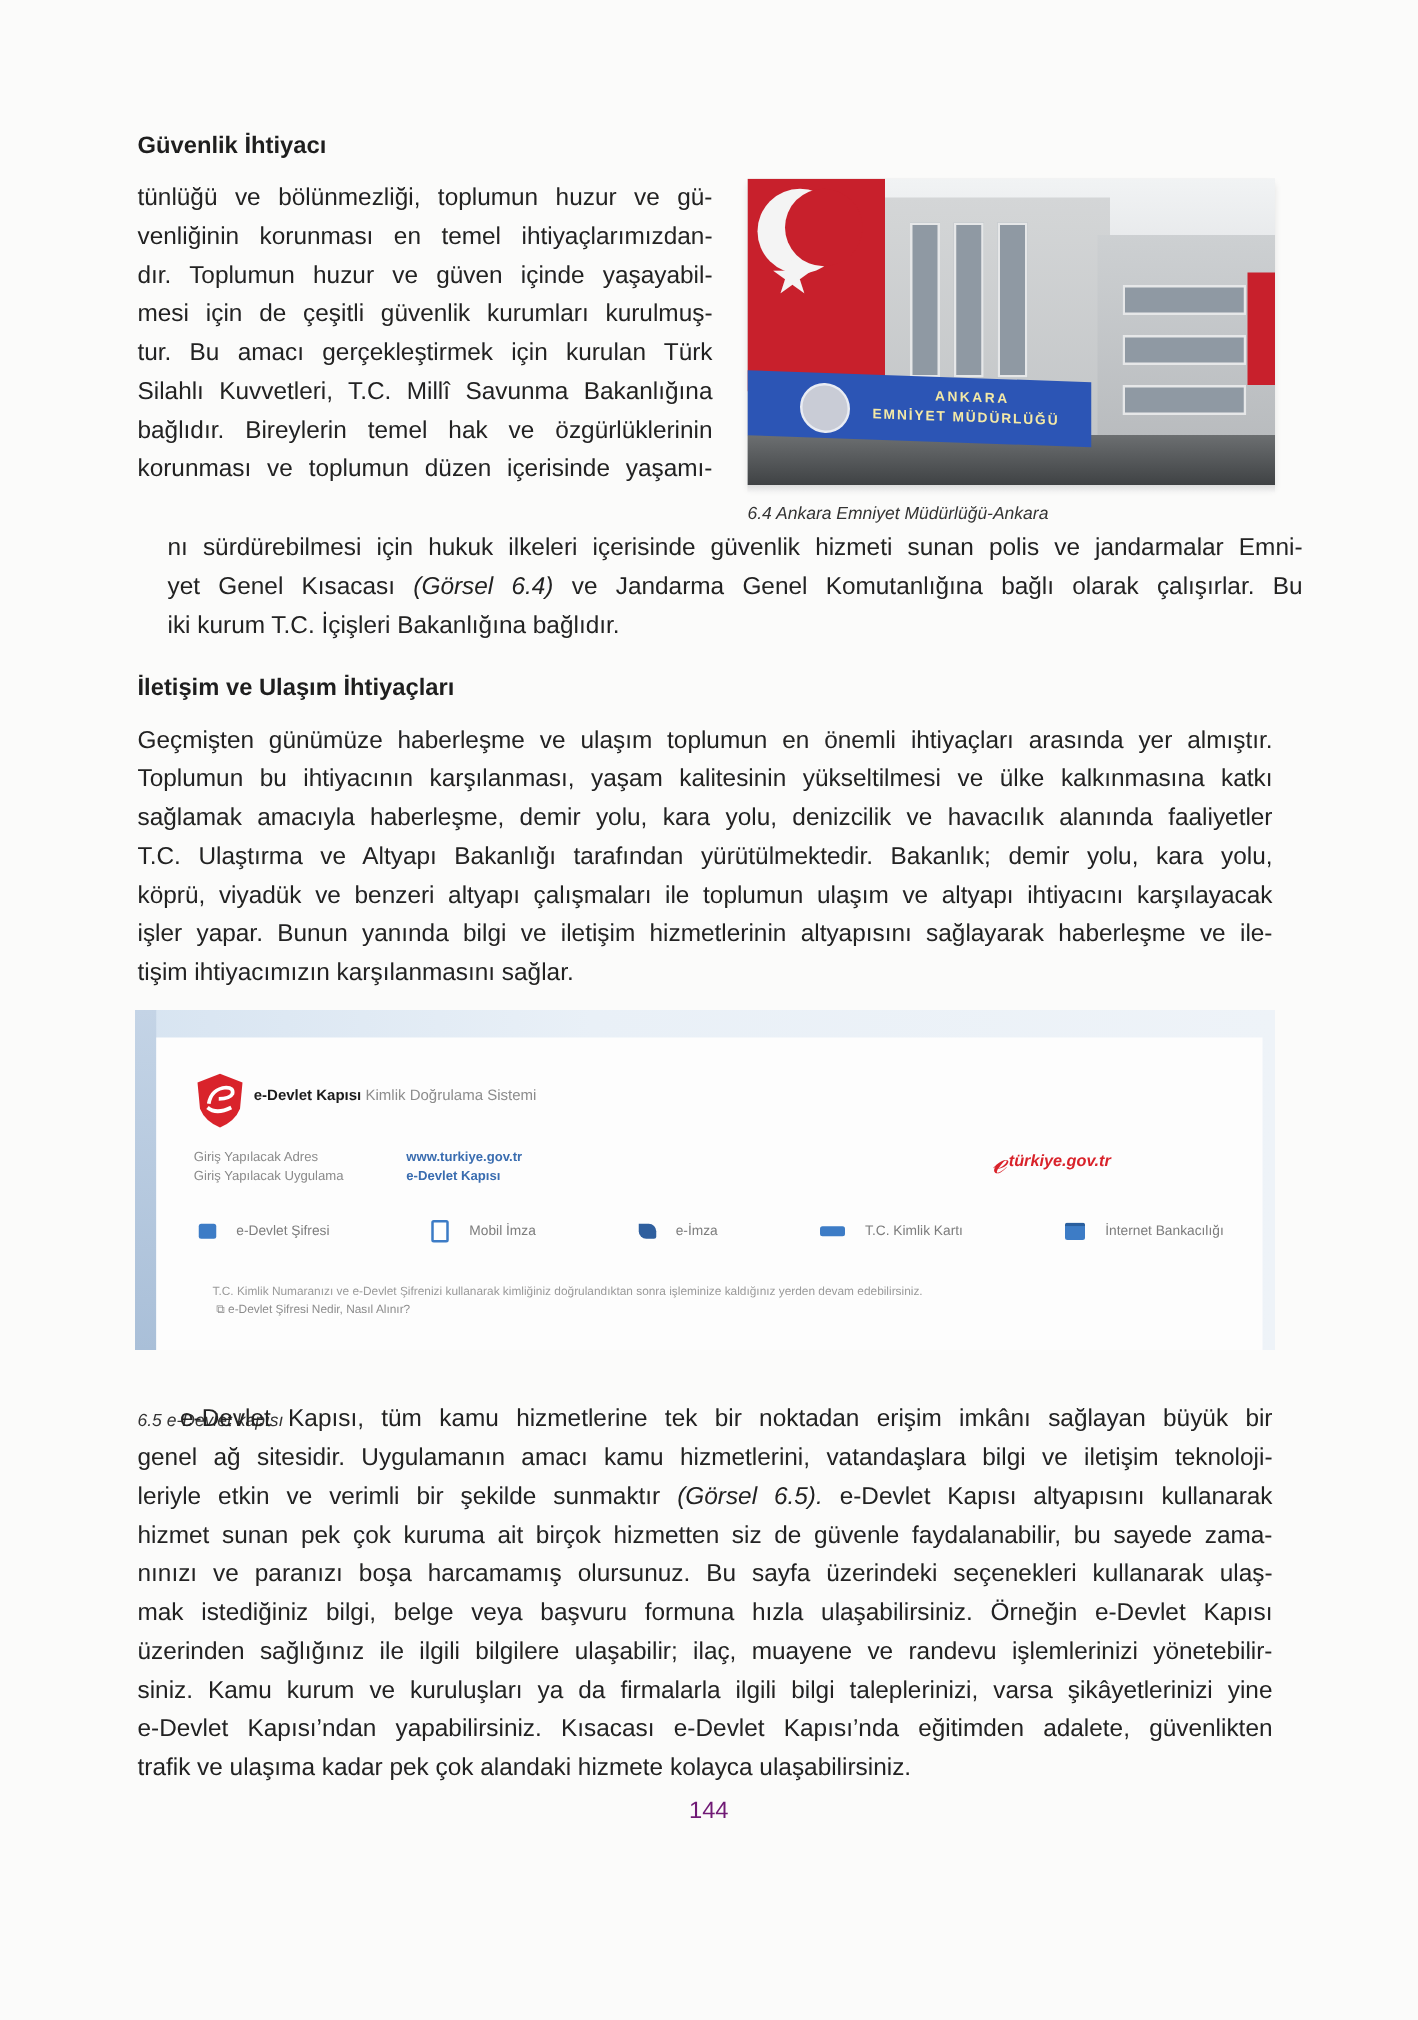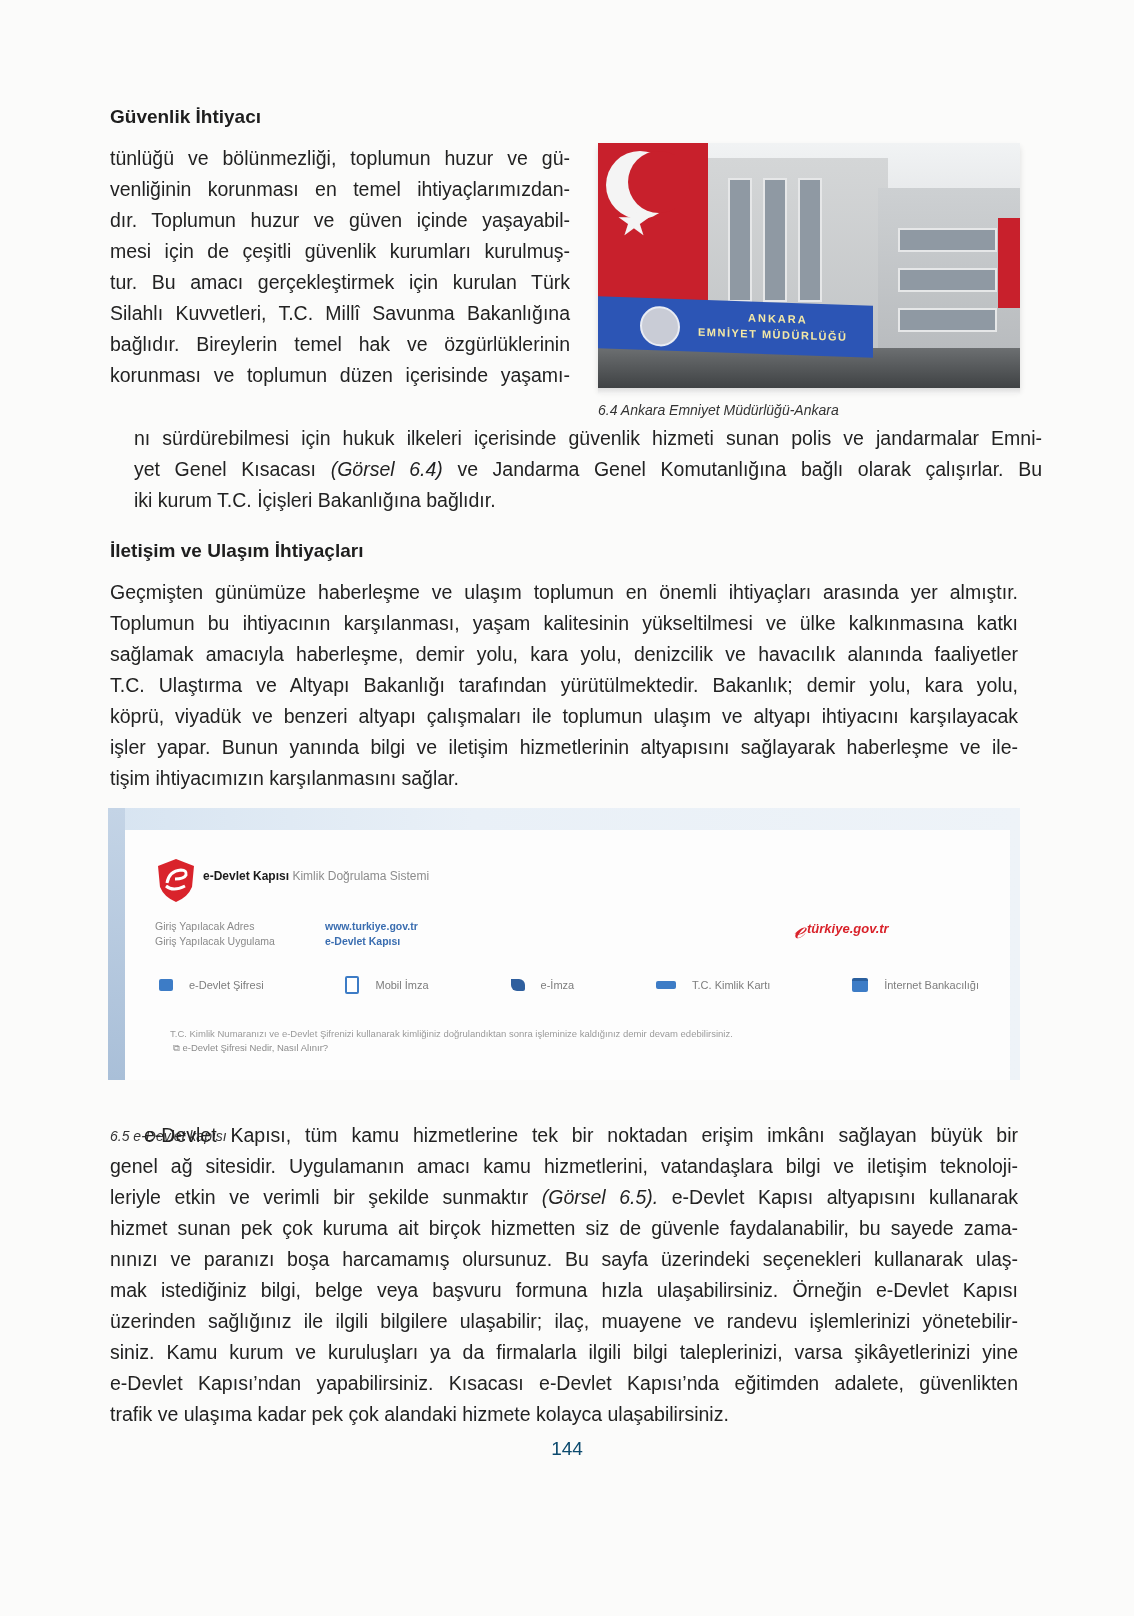--- a/index.html
+++ b/index.html
@@ -61,21 +61,21 @@
   .ed-lbl { position:absolute; font-size:10.5px; color:#8a8a8a; }
   .ed-val { position:absolute; font-size:10.5px; color:#3a6db0; font-weight:bold; }
   .ed-turkiye { position:absolute; left:668px; top:80px; font-size:13px; font-weight:bold; color:#d9222a; font-style:italic; }
   .ed-turkiye .e { font-size:26px; font-weight:normal; vertical-align:-5px; margin-right:2px; }
   .ed-methods { position:absolute; left:34px; top:146px; width:820px; display:flex; justify-content:space-between; }
   .ed-method { display:flex; align-items:center; gap:16px; font-size:11px; color:#7d7d7d; }
   .ed-method .ic { width:14px; height:12px; background:#3d7cc6; border-radius:2px; display:inline-block; }
   .ed-note { position:absolute; left:45px; top:198px; font-size:9.5px; color:#9a9a9a; white-space:nowrap; }
   .ed-link { position:absolute; left:48px; top:212px; font-size:9.5px; color:#8c8c8c; }
 
-  .page-num { left: 540px; top: 1438px; width: 54px; text-align:center; font-size:19px; color:#0c4a6e; }
+  .page-num { left: 540px; top: 1438px; width: 54px; text-align:center; font-size:19px; color:#701a75; }
 </style>
 </head>
 <body>
 
 <div class="abs h" style="left:110px; top:106px;">Güvenlik İhtiyacı</div>
 
 <div class="abs para" style="left:110px; top:143px; width:460px;">
   <span class="line">tünlüğü ve bölünmezliği, toplumun huzur ve gü-</span>
   <span class="line">venliğinin korunması en temel ihtiyaçlarımızdan-</span>
   <span class="line">dır. Toplumun huzur ve güven içinde yaşayabil-</span>
@@ -166,21 +166,21 @@
       <div class="ed-method">
         <span class="ic" style="width:20px; height:8px;"></span>
         <span>T.C. Kimlik Kartı</span>
       </div>
       <div class="ed-method">
         <span class="ic" style="width:16px; height:11px; border-top:3px solid #2a5f9e;"></span>
         <span>İnternet Bankacılığı</span>
       </div>
     </div>
 
-    <div class="ed-note">T.C. Kimlik Numaranızı ve e-Devlet Şifrenizi kullanarak kimliğiniz doğrulandıktan sonra işleminize kaldığınız demir devam edebilirsiniz.</div>
+    <div class="ed-note">T.C. Kimlik Numaranızı ve e-Devlet Şifrenizi kullanarak kimliğiniz doğrulandıktan sonra işleminize kaldığınız yerden devam edebilirsiniz.</div>
     <div class="ed-link"><span>⧉ </span><span>e-Devlet Şifresi Nedir, Nasıl Alınır?</span></div>
   </div>
 </div>
 <div class="abs caption" style="left:110px; top:1128px;">6.5  e-Devlet kapısı</div>
 
 <div class="abs para" style="left:110px; top:1120px; width:908px;">
   <span class="line" style="padding-left:34px; box-sizing:border-box; width:908px;">e-Devlet Kapısı, tüm kamu hizmetlerine tek bir noktadan erişim imkânı sağlayan büyük bir</span>
   <span class="line">genel ağ sitesidir. Uygulamanın amacı kamu hizmetlerini, vatandaşlara bilgi ve iletişim teknoloji-</span>
   <span class="line"><span>leriyle etkin ve verimli bir şekilde sunmaktır </span><span class="ital">(Görsel 6.5).</span><span> e-Devlet Kapısı altyapısını kullanarak</span></span>
   <span class="line">hizmet sunan pek çok kuruma ait birçok hizmetten siz de güvenle faydalanabilir, bu sayede zama-</span>

